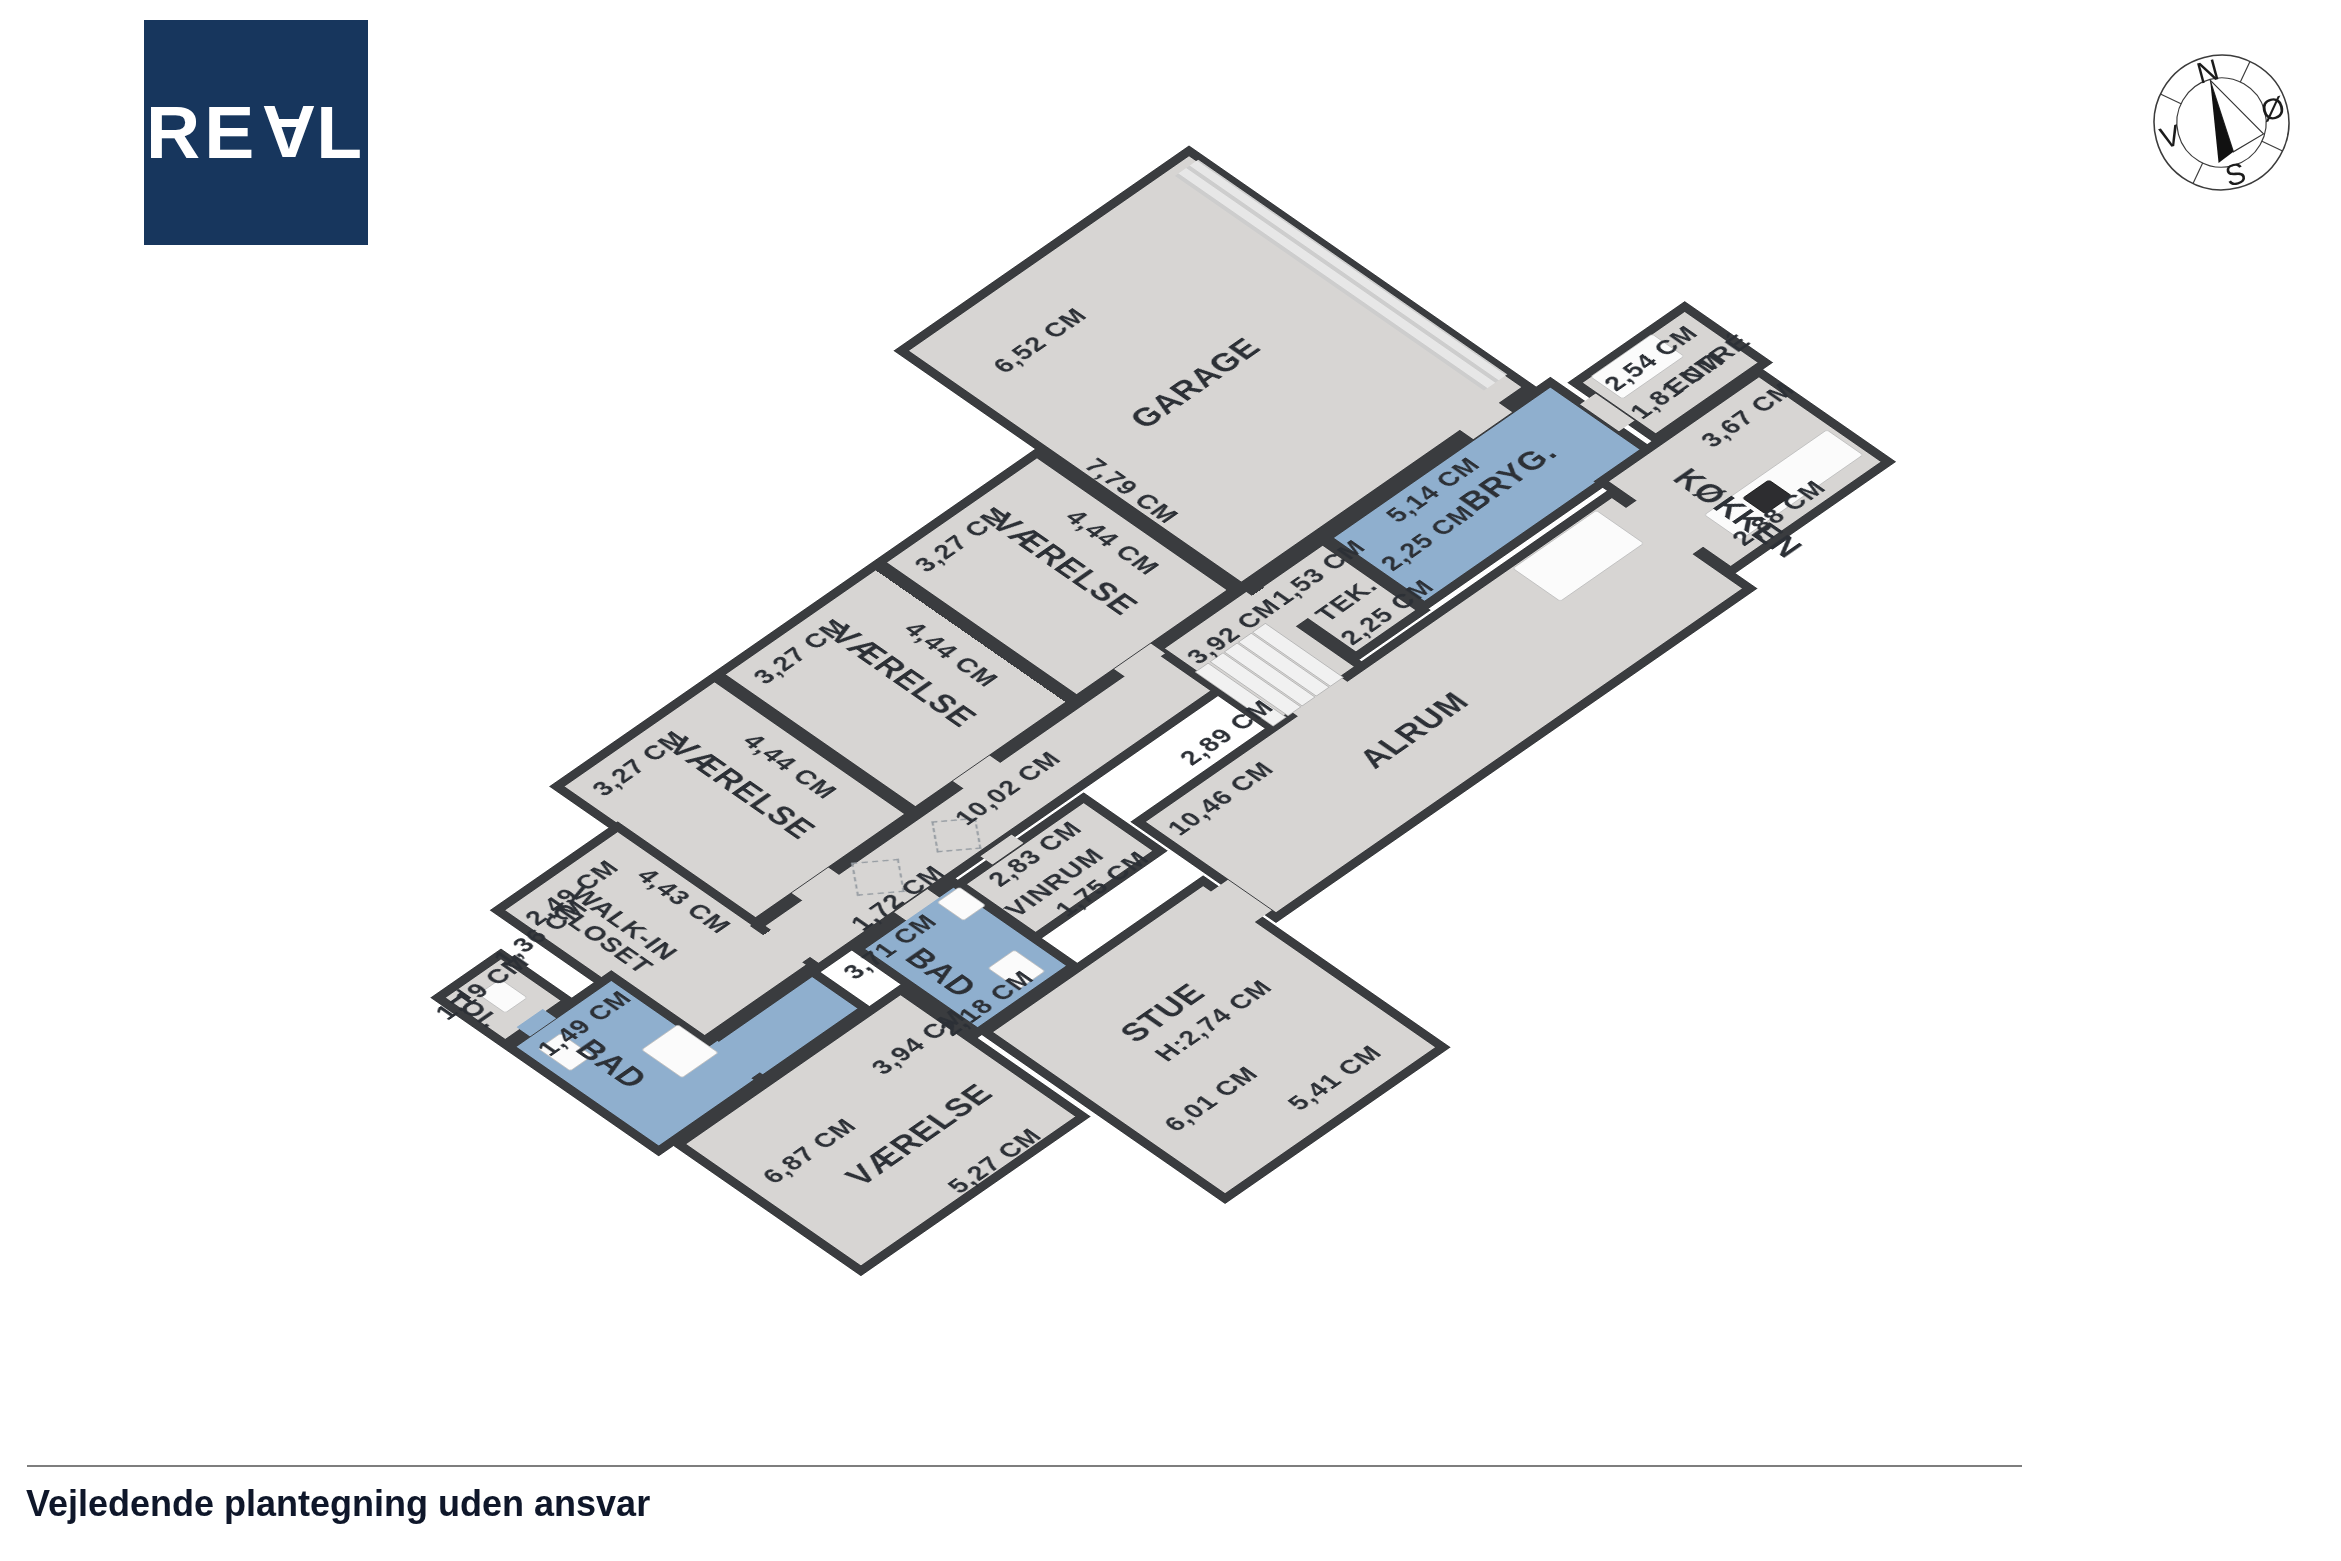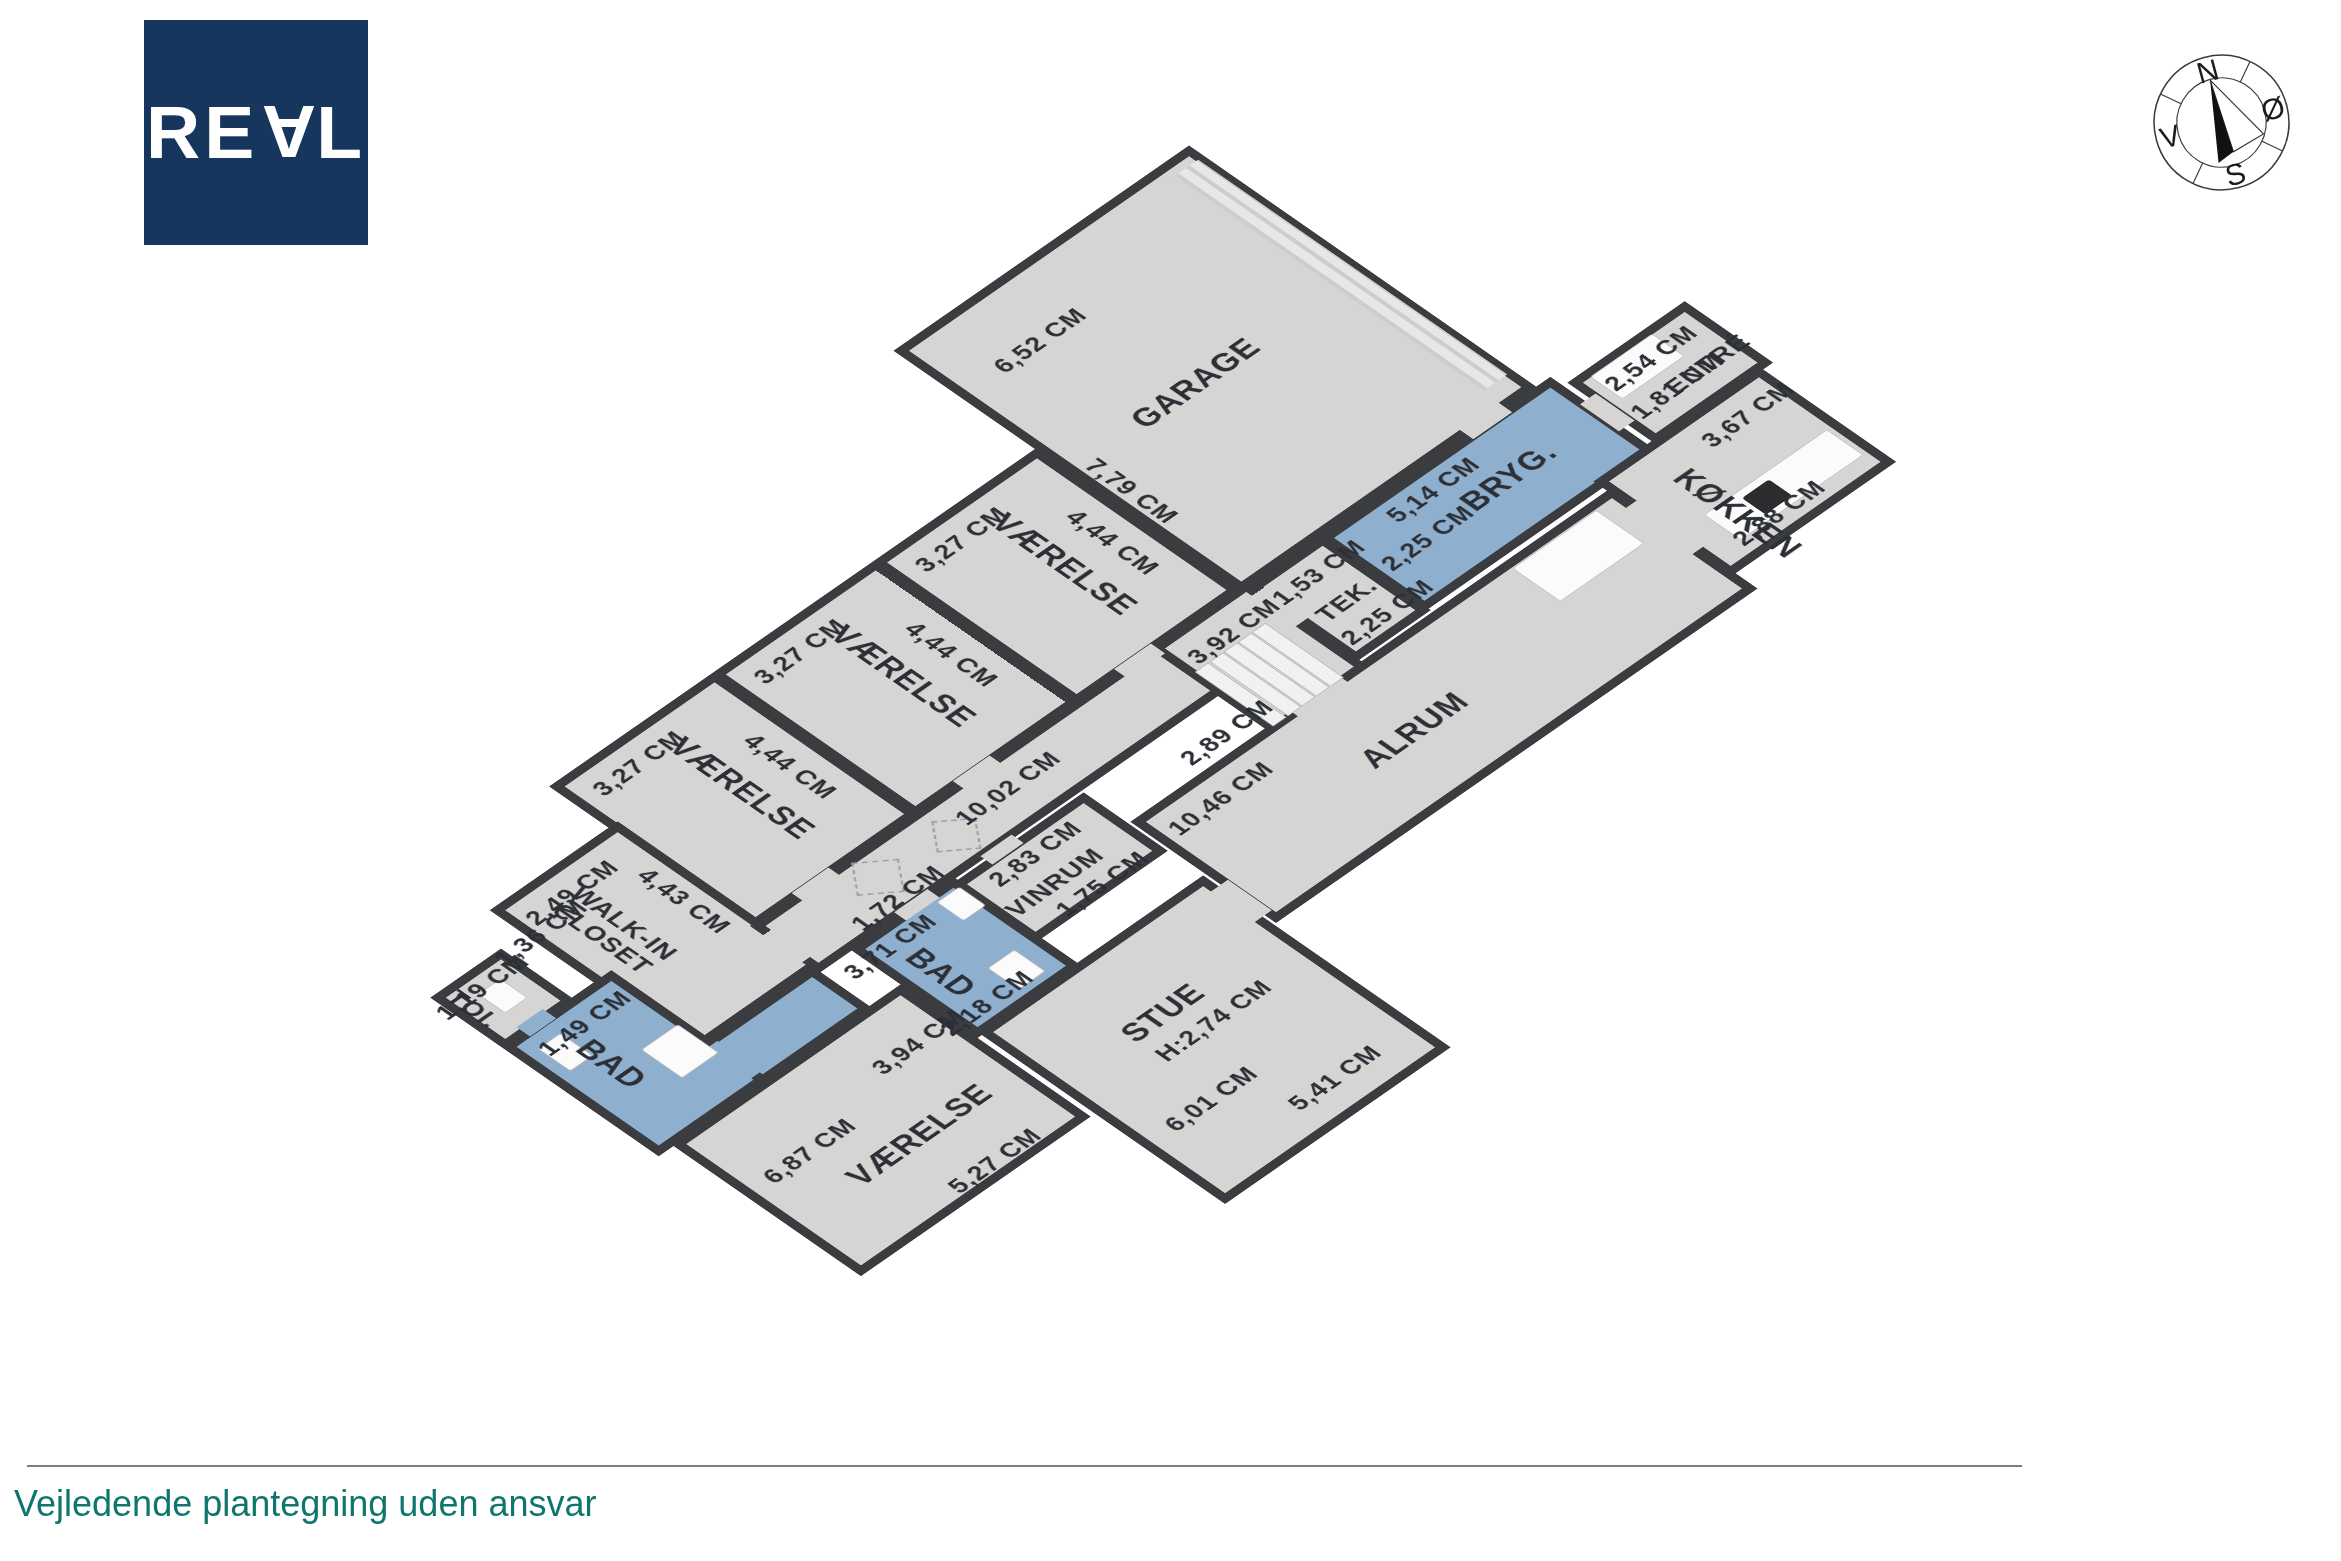--- a/index.html
+++ b/index.html
@@ -33,21 +33,21 @@
   .lbl{position:absolute;font-weight:700;color:#2c3036;letter-spacing:1.2px;
        white-space:nowrap;line-height:1.04;}
   .name{font-size:36px;}
   .name.sm{font-size:30px;}
   .dim{font-size:29px;}
   .rot{transform:rotate(90deg);transform-origin:0 0;}
   .wrap{white-space:normal;width:141px;text-align:center;}
 
   
   .rule{position:absolute;left:27px;top:1465px;width:1995px;height:2.3px;background:#7e7e7e;}
-  .disclaimer{position:absolute;left:14px;top:1483px;font-size:36px;color:#0f766e;font-weight:400;}
+  .disclaimer{position:absolute;left:26px;top:1483px;font-size:36px;color:#0f172a;font-weight:700;}
 </style>
 </head>
 <body>
 
 <div class="page">
 
   <div class="logo">
     <span>R</span>
       <span>E</span>
       <span class="flip">A</span>

